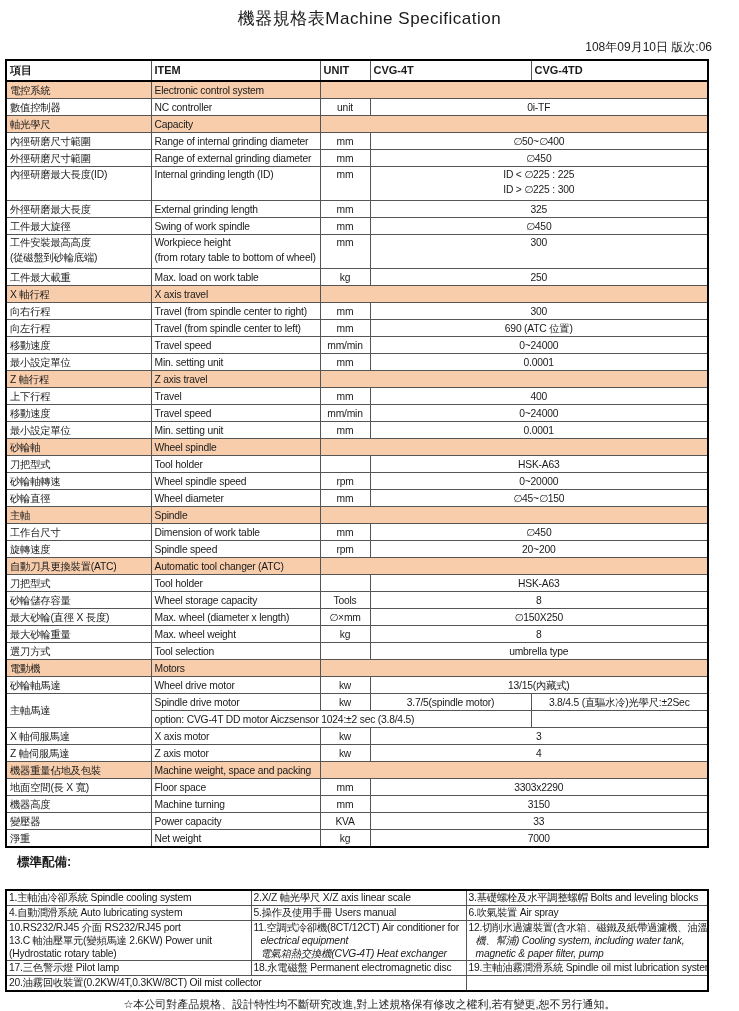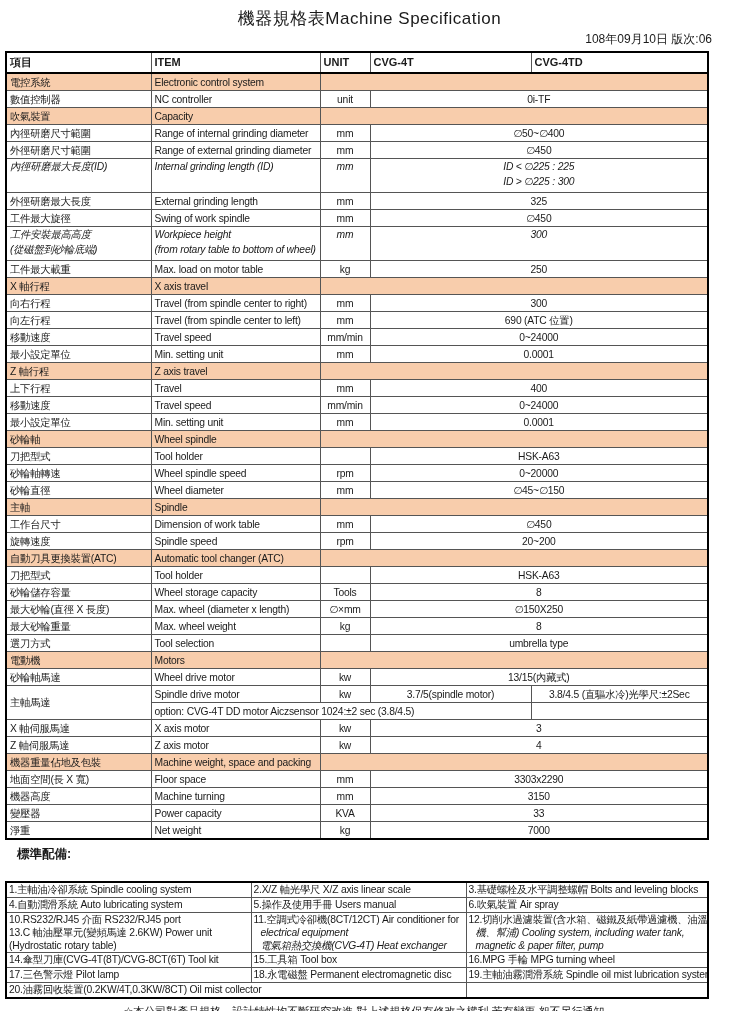--- a/index.html
+++ b/index.html
@@ -1,27 +1,27 @@
 <!DOCTYPE html>
 <html><head>
 <meta charset="utf-8">
 <style>
   html,body{margin:0;padding:0;}
   body{width:739px;height:1011px;background:#ffffff;overflow:hidden;
        font-family:"Liberation Sans","DejaVu Sans",sans-serif;color:#1a1a1a;}
   .title{text-align:center;font-size:17px;padding-top:7px;letter-spacing:.5px;}
-  .date{text-align:right;font-size:12px;padding-right:27px;margin-top:1px;}
+  .date{text-align:right;font-size:12px;padding-right:27px;margin-top:9px;}
   table{border-collapse:collapse;table-layout:fixed;margin-left:5px;width:702px;border:2px solid #000;}
   .t1{margin-top:3px;}
   td,th{border:1px solid #555;overflow:hidden;white-space:nowrap;padding:0 3px;
         font-size:10.3px;letter-spacing:-.2px;line-height:15px;height:16px;vertical-align:middle;}
   .t1 th{font-weight:bold;text-align:left;height:19px;font-size:11px;border-bottom:2px solid #000;letter-spacing:0;}
   .sec td{background:#F8CDAC;}
   .c{text-align:center;}
-  .dh td{height:33px;font-style:italic;}
+  .dh td{height:33px;}
   .vt{vertical-align:top;}
   .acc-label{font-weight:bold;font-size:12.5px;margin:6px 0 18px 17px;}
   .t2 td{vertical-align:top;line-height:13px;height:14px;padding:0 2px;}
   .ind{padding-left:7px;font-style:italic;}
   .footer{text-align:center;font-size:11px;margin-top:5px;}
 </style>
 </head>
 <body>
 
 <div class="title">機器規格表Machine Specification</div>
@@ -49,21 +49,21 @@
         <td>Electronic control system</td>
         <td colspan="3"></td>
       </tr>
   <tr>
         <td>數值控制器</td>
         <td>NC controller</td>
         <td class="c">unit</td>
         <td class="c" colspan="2">0i-TF</td>
       </tr>
   <tr class="sec">
-        <td>吹氣裝置</td>
+        <td>軸光學尺</td>
         <td>Capacity</td>
         <td colspan="3"></td>
       </tr>
   <tr>
         <td>內徑研磨尺寸範圍</td>
         <td>Range of internal grinding diameter</td>
         <td class="c">mm</td>
         <td class="c" colspan="2">∅50~∅400</td>
       </tr>
   <tr>
@@ -100,21 +100,21 @@
         </td>
         <td class="vt">
           <div>Workpiece height</div>
           <div>(from rotary table to bottom of wheel)</div>
         </td>
         <td class="c vt">mm</td>
         <td class="c vt" colspan="2">300</td>
       </tr>
   <tr>
         <td>工件最大載重</td>
-        <td>Max. load on motor table</td>
+        <td>Max. load on work table</td>
         <td class="c">kg</td>
         <td class="c" colspan="2">250</td>
       </tr>
   <tr class="sec">
         <td>X 軸行程</td>
         <td>X axis travel</td>
         <td colspan="3"></td>
       </tr>
   <tr>
         <td>向右行程</td>
@@ -334,25 +334,20 @@
           <div class="ind">electrical equipment</div>
           <div class="ind">電氣箱熱交換機(CVG-4T) Heat exchanger</div>
         </td>
     <td>
           <div>12.切削水過濾裝置(含水箱、磁鐵及紙帶過濾機、油溫冷卻</div>
           <div class="ind">機、幫浦) Cooling system, including water tank,</div>
           <div class="ind">magnetic &amp; paper filter, pump</div>
         </td>
   </tr>
   <tr>
-        <td>14.傘型刀庫(CVG-4T(8T)/CVG-8CT(6T) Tool kit</td>
-        <td>15.工具箱 Tool box</td>
-        <td>16.MPG 手輪 MPG turning wheel</td>
-      </tr>
-  <tr>
         <td>17.三色警示燈 Pilot lamp</td>
         <td>18.永電磁盤 Permanent electromagnetic disc</td>
         <td>19.主軸油霧潤滑系統 Spindle oil mist lubrication system</td>
       </tr>
   <tr>
         <td colspan="2">20.油霧回收裝置(0.2KW/4T,0.3KW/8CT) Oil mist collector</td>
         <td></td>
       </tr>
 </tbody>
   </table>

